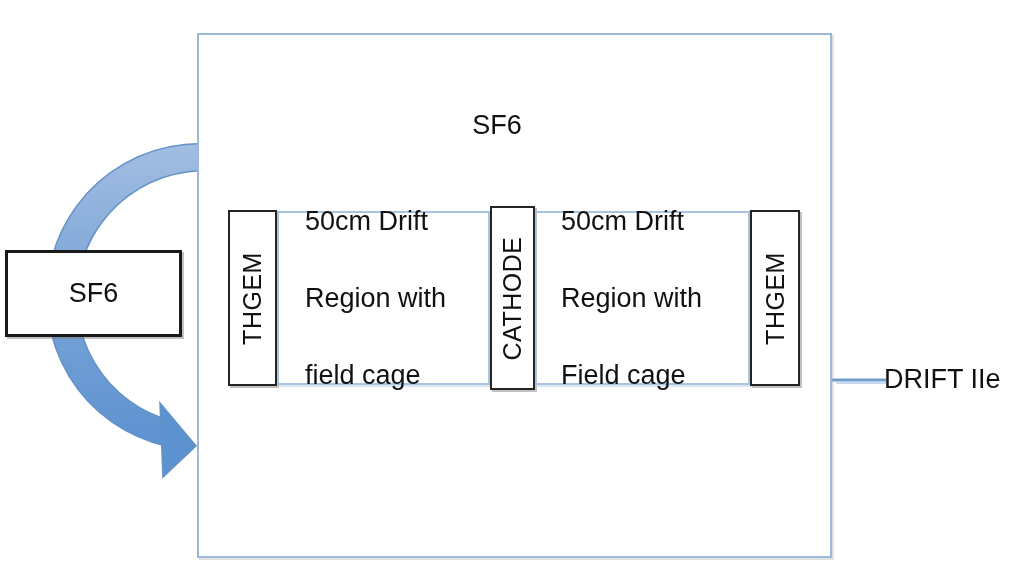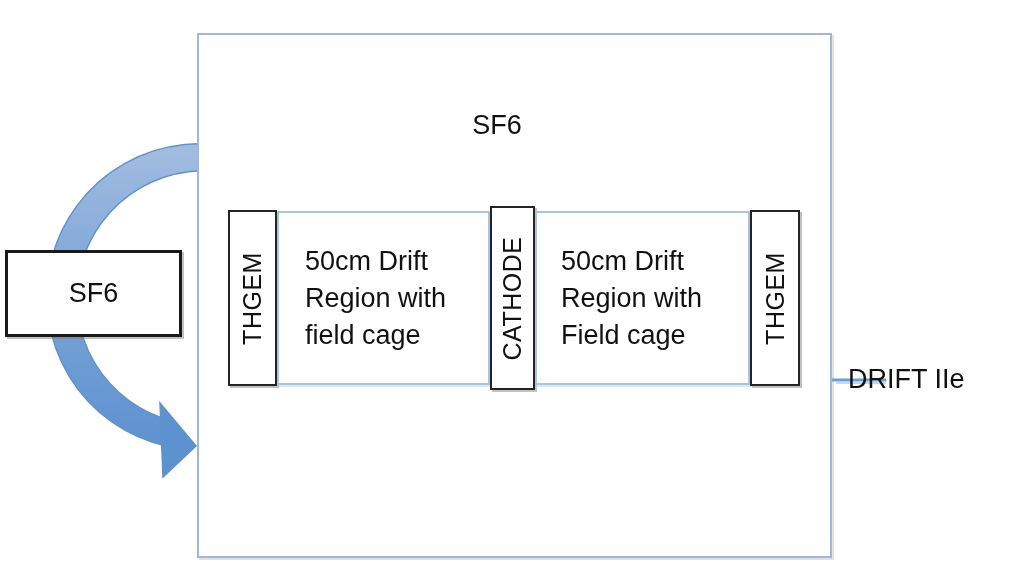--- a/index.html
+++ b/index.html
@@ -58,20 +58,21 @@
     letter-spacing: 0.5px;
   }
   .driftbox {
     border: 2px solid #a9c4e0;
     box-shadow: 2px 2px 0 rgba(190,205,225,0.5);
     flex-direction: column;
     align-items: flex-start;
     justify-content: center;
     font-size: 27px;
     line-height: 37px;
+    gap: 40px;
   }
   .thgem-left  { left: 228px; top: 210px; width: 49px;  height: 176px; }
   .drift-left  { left: 277px; top: 211px; width: 213px; height: 174px; padding-left: 26px; }
   .cathode     { left: 490px; top: 206px; width: 45px;  height: 184px; }
   .drift-right { left: 535px; top: 211px; width: 215px; height: 174px; padding-left: 24px; }
   .thgem-right { left: 750px; top: 210px; width: 50px;  height: 176px; }
 
   .recycling-box {
     position: absolute;
     left: 5px; top: 250px;
@@ -85,21 +86,21 @@
     flex-direction: column;
     align-items: center;
     justify-content: center;
     font-size: 27px;
     line-height: 33px;
     text-align: center;
   }
 
   .detector-label {
     position: absolute;
-    left: 848px; top: 364px;
+    left: 884px; top: 364px;
     font-size: 27px;
     white-space: nowrap;
     z-index: 4;
   }
 </style>
 </head>
 <body>
 
 <div class="stage">
 

